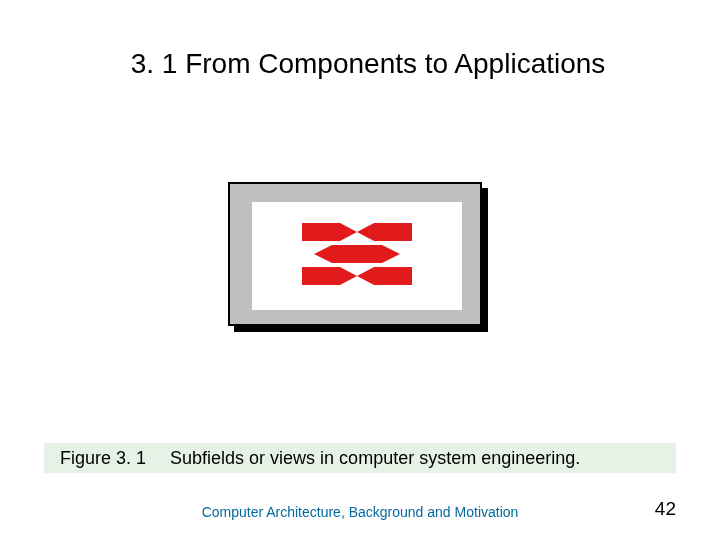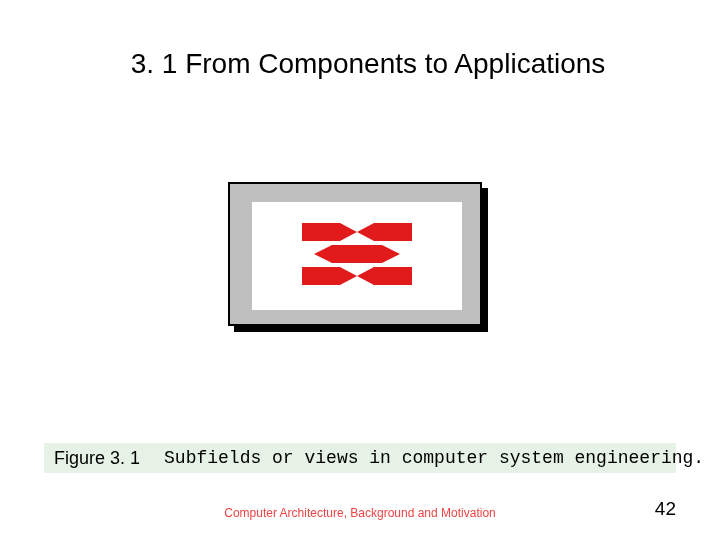--- a/index.html
+++ b/index.html
@@ -66,39 +66,38 @@
     .caption-bar {
       position: absolute;
       top: 443px;
       left: 44px;
       width: 632px;
       height: 30px;
       background: #e6f2e6;
       display: flex;
       align-items: center;
       gap: 24px;
-      padding-left: 10px;
+      padding-left: 16px;
       font-size: 18px;
       color: #000;
     }
     .caption-label {
       white-space: nowrap;
     }
     .caption-text {
       white-space: nowrap;
-      font-family: Liberation Mono, monospace;
     }
     .footer-text {
       position: absolute;
       bottom: 20px;
       left: 0;
       width: 100%;
       text-align: center;
-      font-size: 12px;
-      color: #ef4444;
+      font-size: 14px;
+      color: #0369a1;
     }
     .page-number {
       position: absolute;
       bottom: 20px;
       right: 44px;
       font-size: 19px;
       color: #000;
     }
   </style>
 </head>

